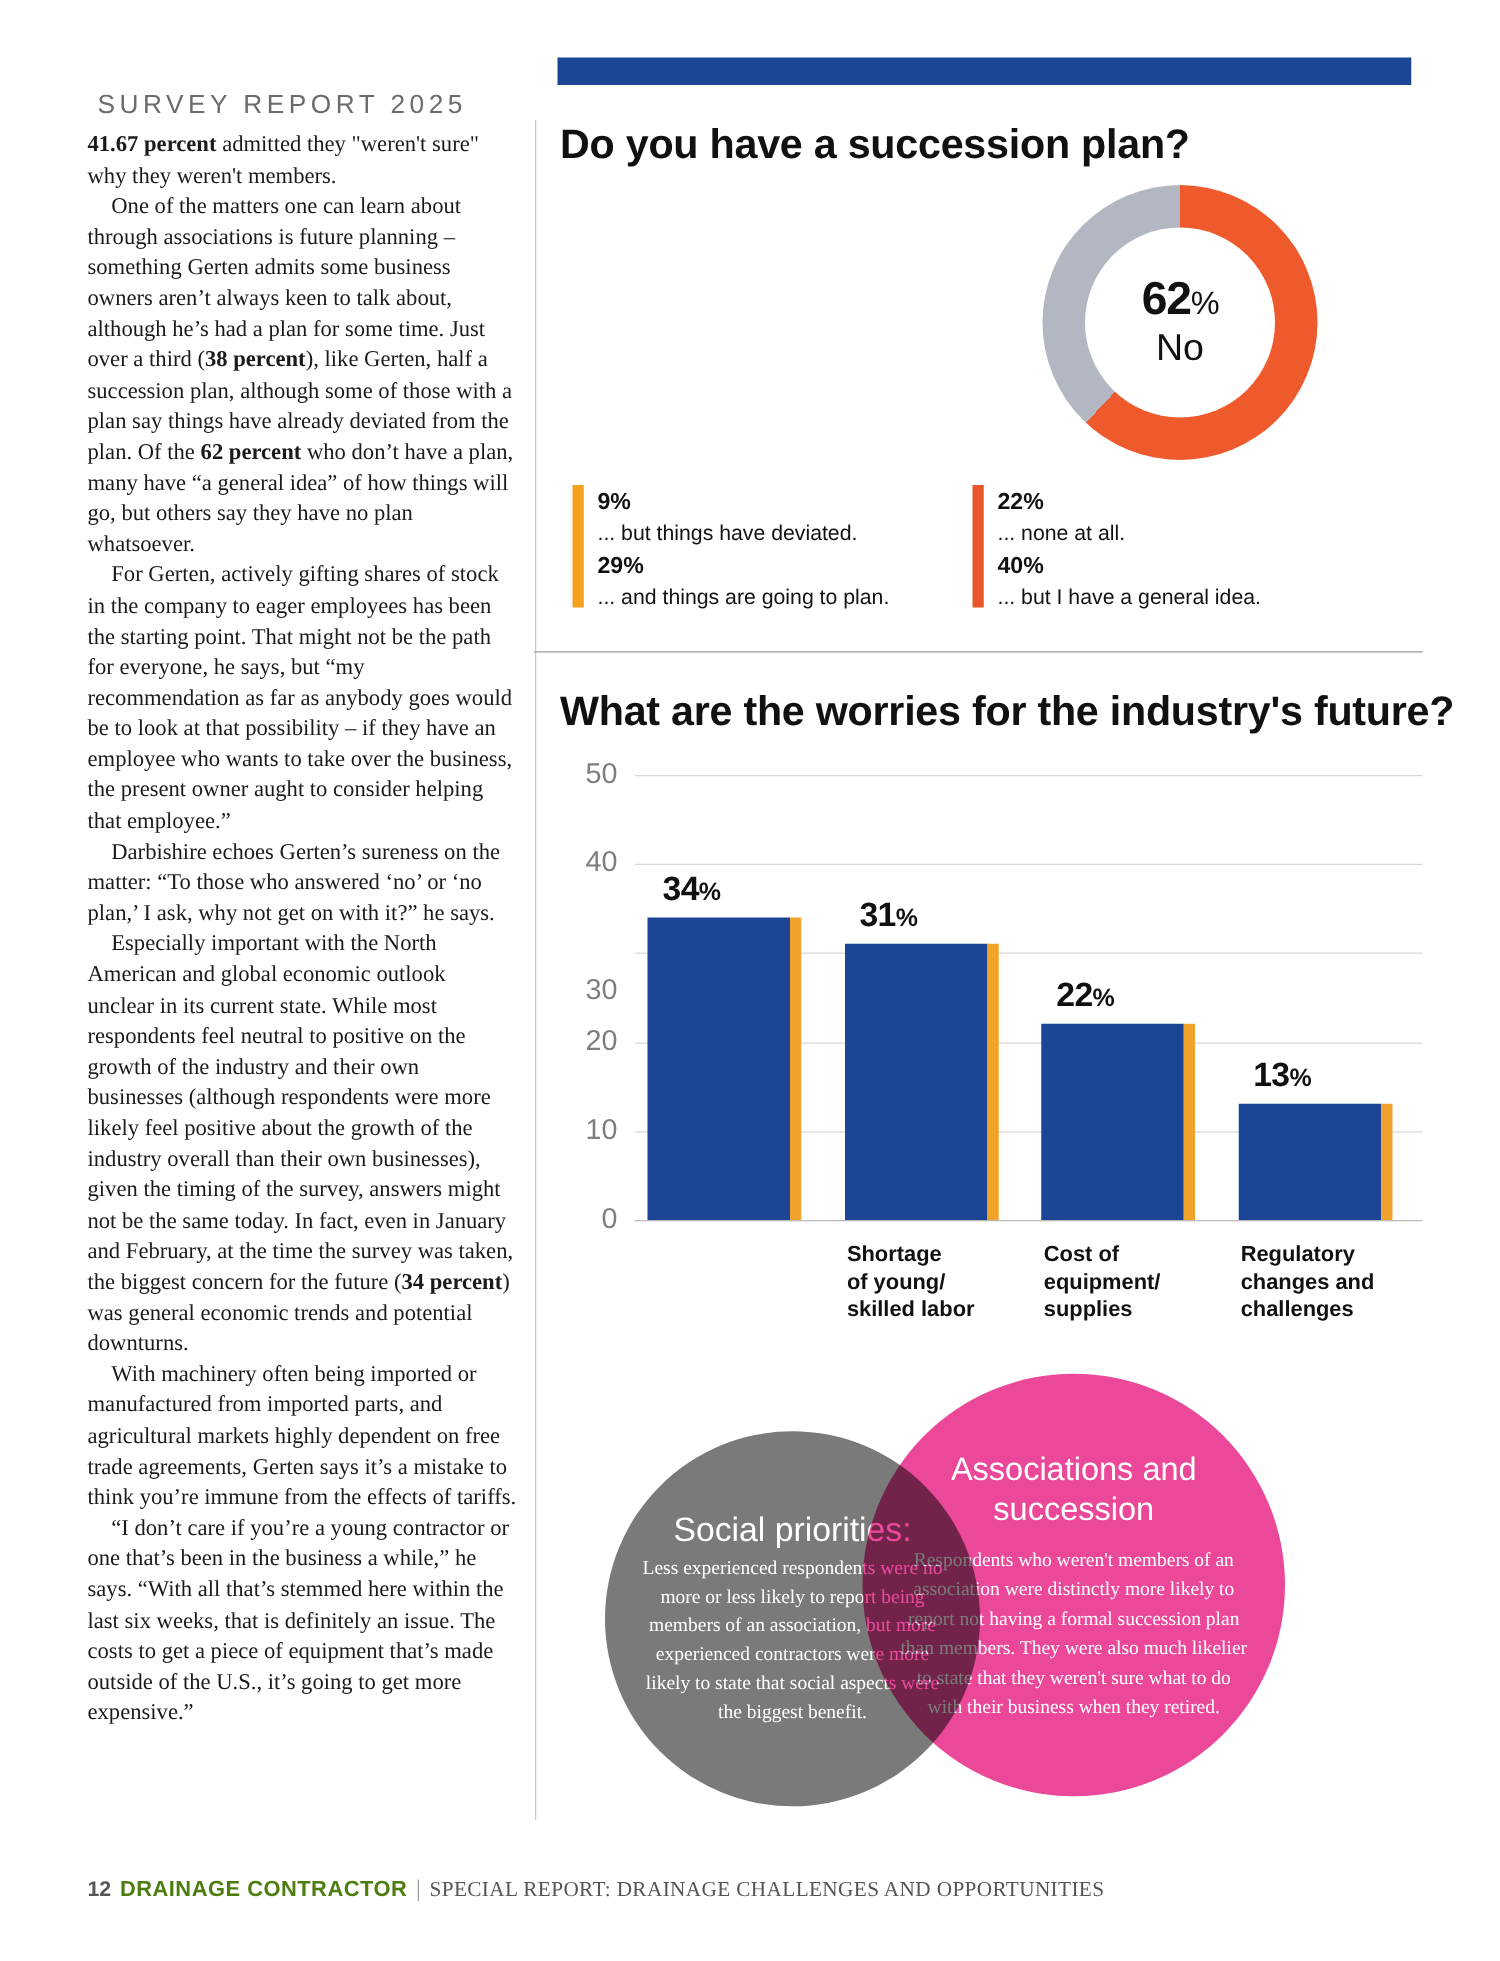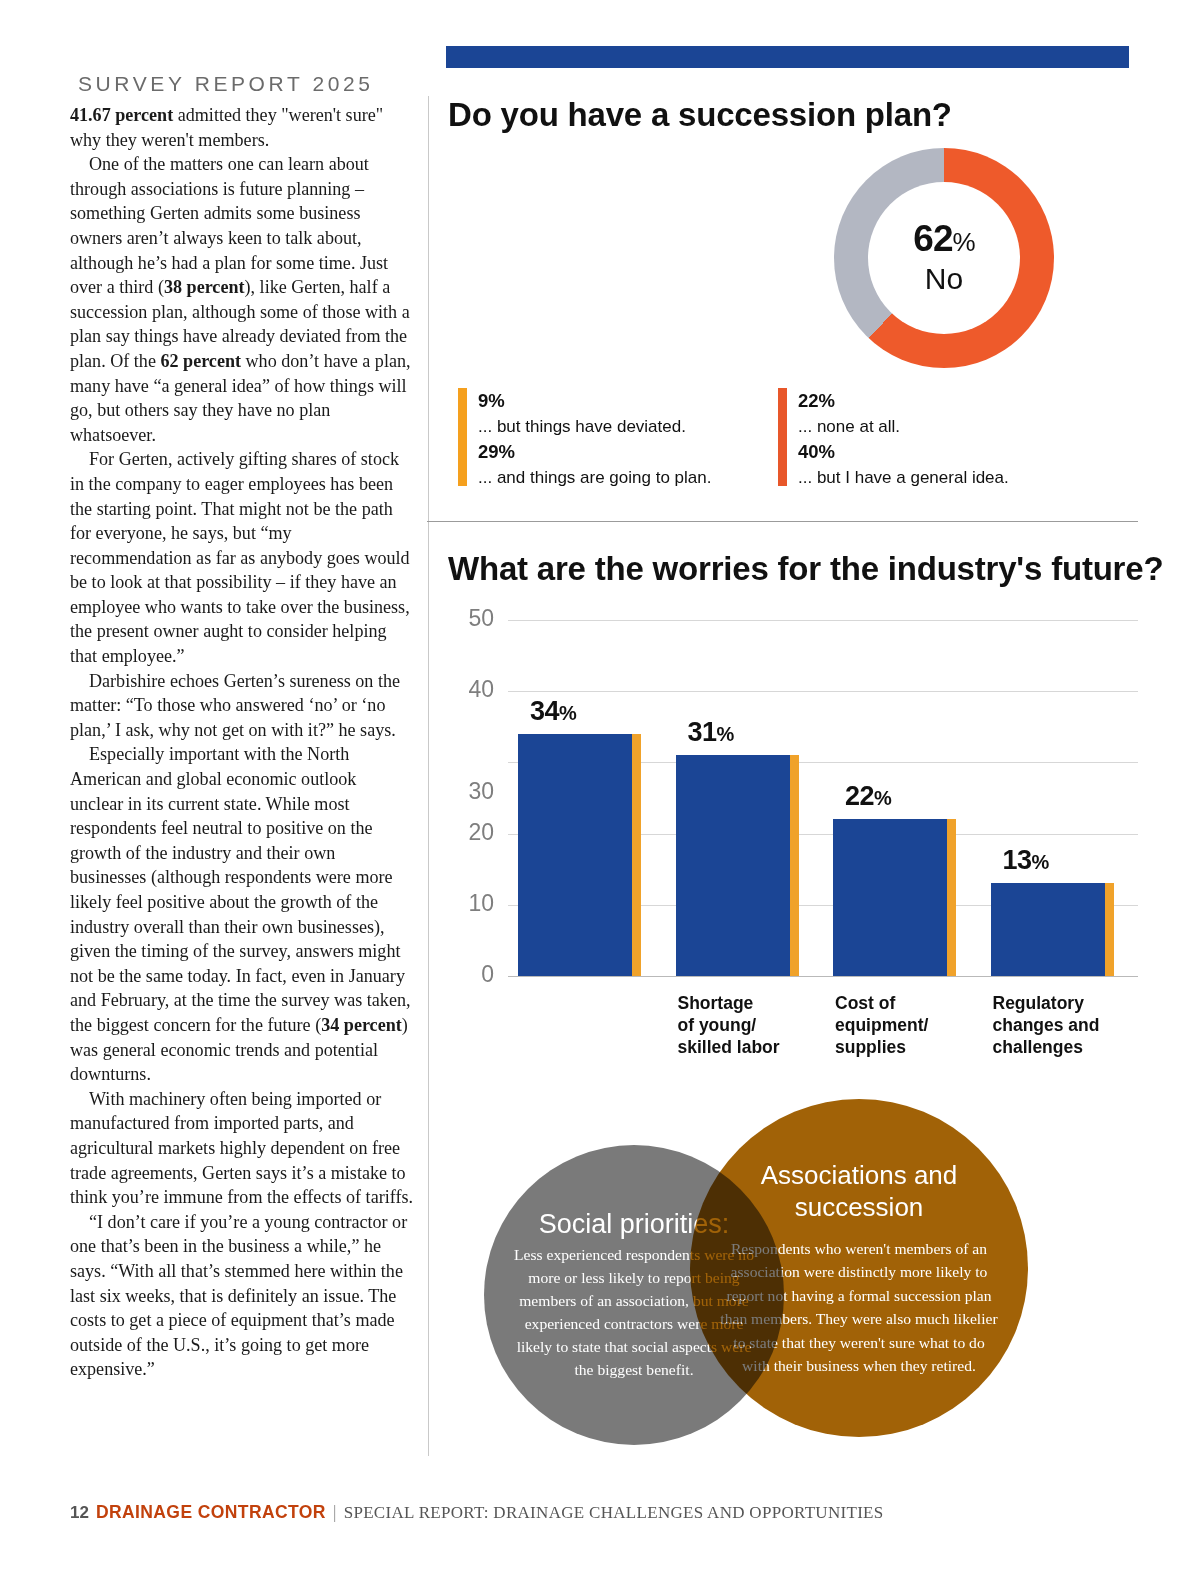--- a/index.html
+++ b/index.html
@@ -60,30 +60,30 @@
            font-size:27px;color:#111;letter-spacing:-0.5px;white-space:nowrap;}
   .bar-val .pc{font-size:20px;font-weight:700;}
   .xlabel{position:absolute;font-family:"Liberation Sans",sans-serif;font-weight:700;
           font-size:17.5px;line-height:22px;color:#111;}
 
   
   .venn{position:absolute;left:448px;top:1090px;width:690px;height:370px;}
   .circle{position:absolute;border-radius:50%;display:flex;flex-direction:column;
           align-items:center;justify-content:center;text-align:center;}
   .c-gray{left:36px;top:55px;width:300px;height:300px;background:#7a7a7a;}
-  .c-orange{left:242px;top:9px;width:338px;height:338px;background:#a16207;
+  .c-orange{left:242px;top:9px;width:338px;height:338px;background:#ec4899;
             mix-blend-mode:multiply;}
   .c-h-sans{font-family:"Liberation Sans",sans-serif;font-weight:400;color:#fff;}
   .c-body{font-family:"Liberation Serif",serif;color:#fff;}
 
   
   .footer{position:absolute;left:70px;top:1501px;display:flex;align-items:baseline;gap:7px;}
   .f-num{font-family:"Liberation Sans",sans-serif;font-weight:700;font-size:17px;color:#555;}
   .f-brand{font-family:"Liberation Sans",sans-serif;font-weight:700;font-size:17.5px;
-           letter-spacing:0.4px;color:#c2410c;}
+           letter-spacing:0.4px;color:#4d7c0f;}
   .f-pipe{font-size:19px;color:#9a9a9a;}
   .f-sub{font-family:"Liberation Serif",serif;font-size:17px;letter-spacing:0.3px;color:#555;}
 </style>
 </head>
 <body>
 
 <div class="kicker">SURVEY REPORT 2025</div>
 <div class="headbar"></div>
 
 <div class="article" id="article">

